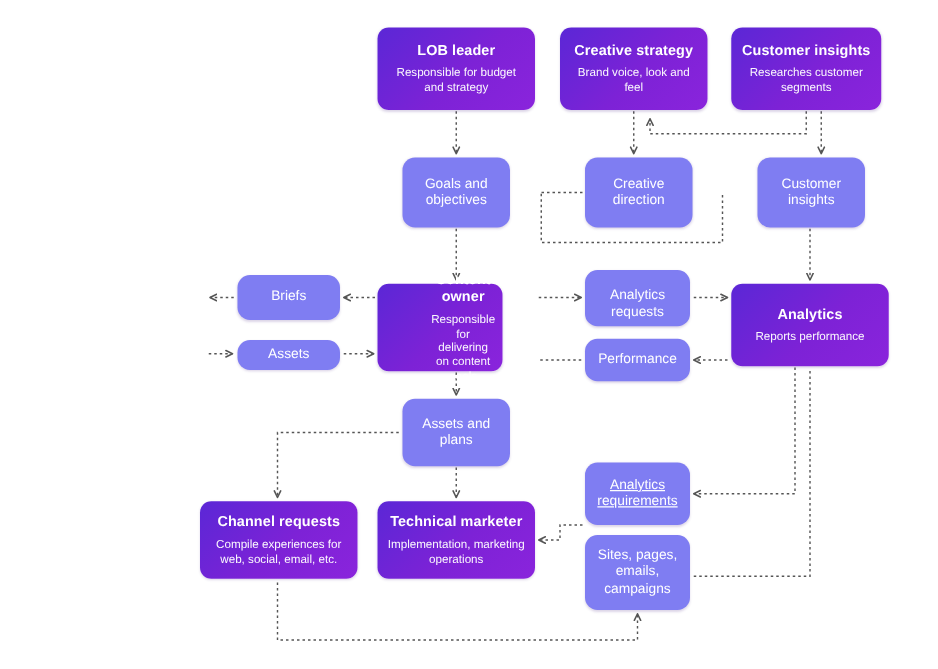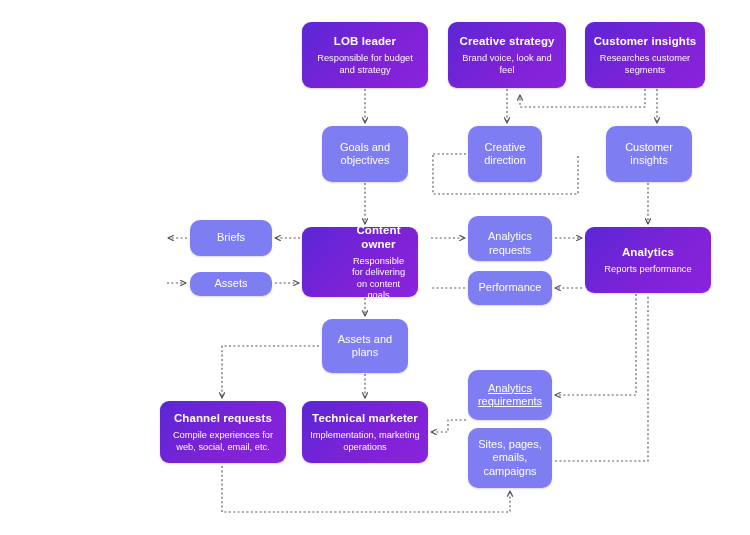--- a/index.html
+++ b/index.html
@@ -124,38 +124,38 @@
 
   <div class="node role" style="left:585px; top:22px; width:120px; height:66px;">
     <div class="title">Customer insights</div>
     <div class="desc">Researches customer segments</div>
   </div>
 
   <div class="node artifact" style="left:322px; top:126px; width:86px; height:56px;">
     <div class="label">Goals and objectives</div>
   </div>
 
-  <div class="node artifact" style="left:468px; top:126px; width:74px; height:56px;">
+  <div class="node artifact" style="left:468px; top:126px; width:86px; height:56px;">
     <div class="label">Creative direction</div>
   </div>
 
   <div class="node artifact" style="left:606px; top:126px; width:86px; height:56px;">
     <div class="label">Customer insights</div>
   </div>
 
 
   <div class="node artifact" style="left:190px; top:220px; width:82px; height:36px;">
     <div class="label">Briefs</div>
   </div>
 
   <div class="node artifact" style="left:190px; top:272px; width:82px; height:24px;">
     <div class="label">Assets</div>
   </div>
 
-  <div class="node role" style="left:302px; top:227px; width:116px; height:70px;padding-left:45px;">
+  <div class="node role" style="left:302px; top:227px; width:100px; height:70px;padding-left:45px;">
     <div class="title">Content owner</div>
     <div class="desc">Responsible for delivering on content goals</div>
   </div>
 
   <div class="node artifact" style="left:468px; top:216px; width:84px; height:45px;justify-content:flex-end;">
     <div class="label">Analytics requests</div>
   </div>
 
   <div class="node artifact" style="left:468px; top:271px; width:84px; height:34px;">
     <div class="label">Performance</div>

